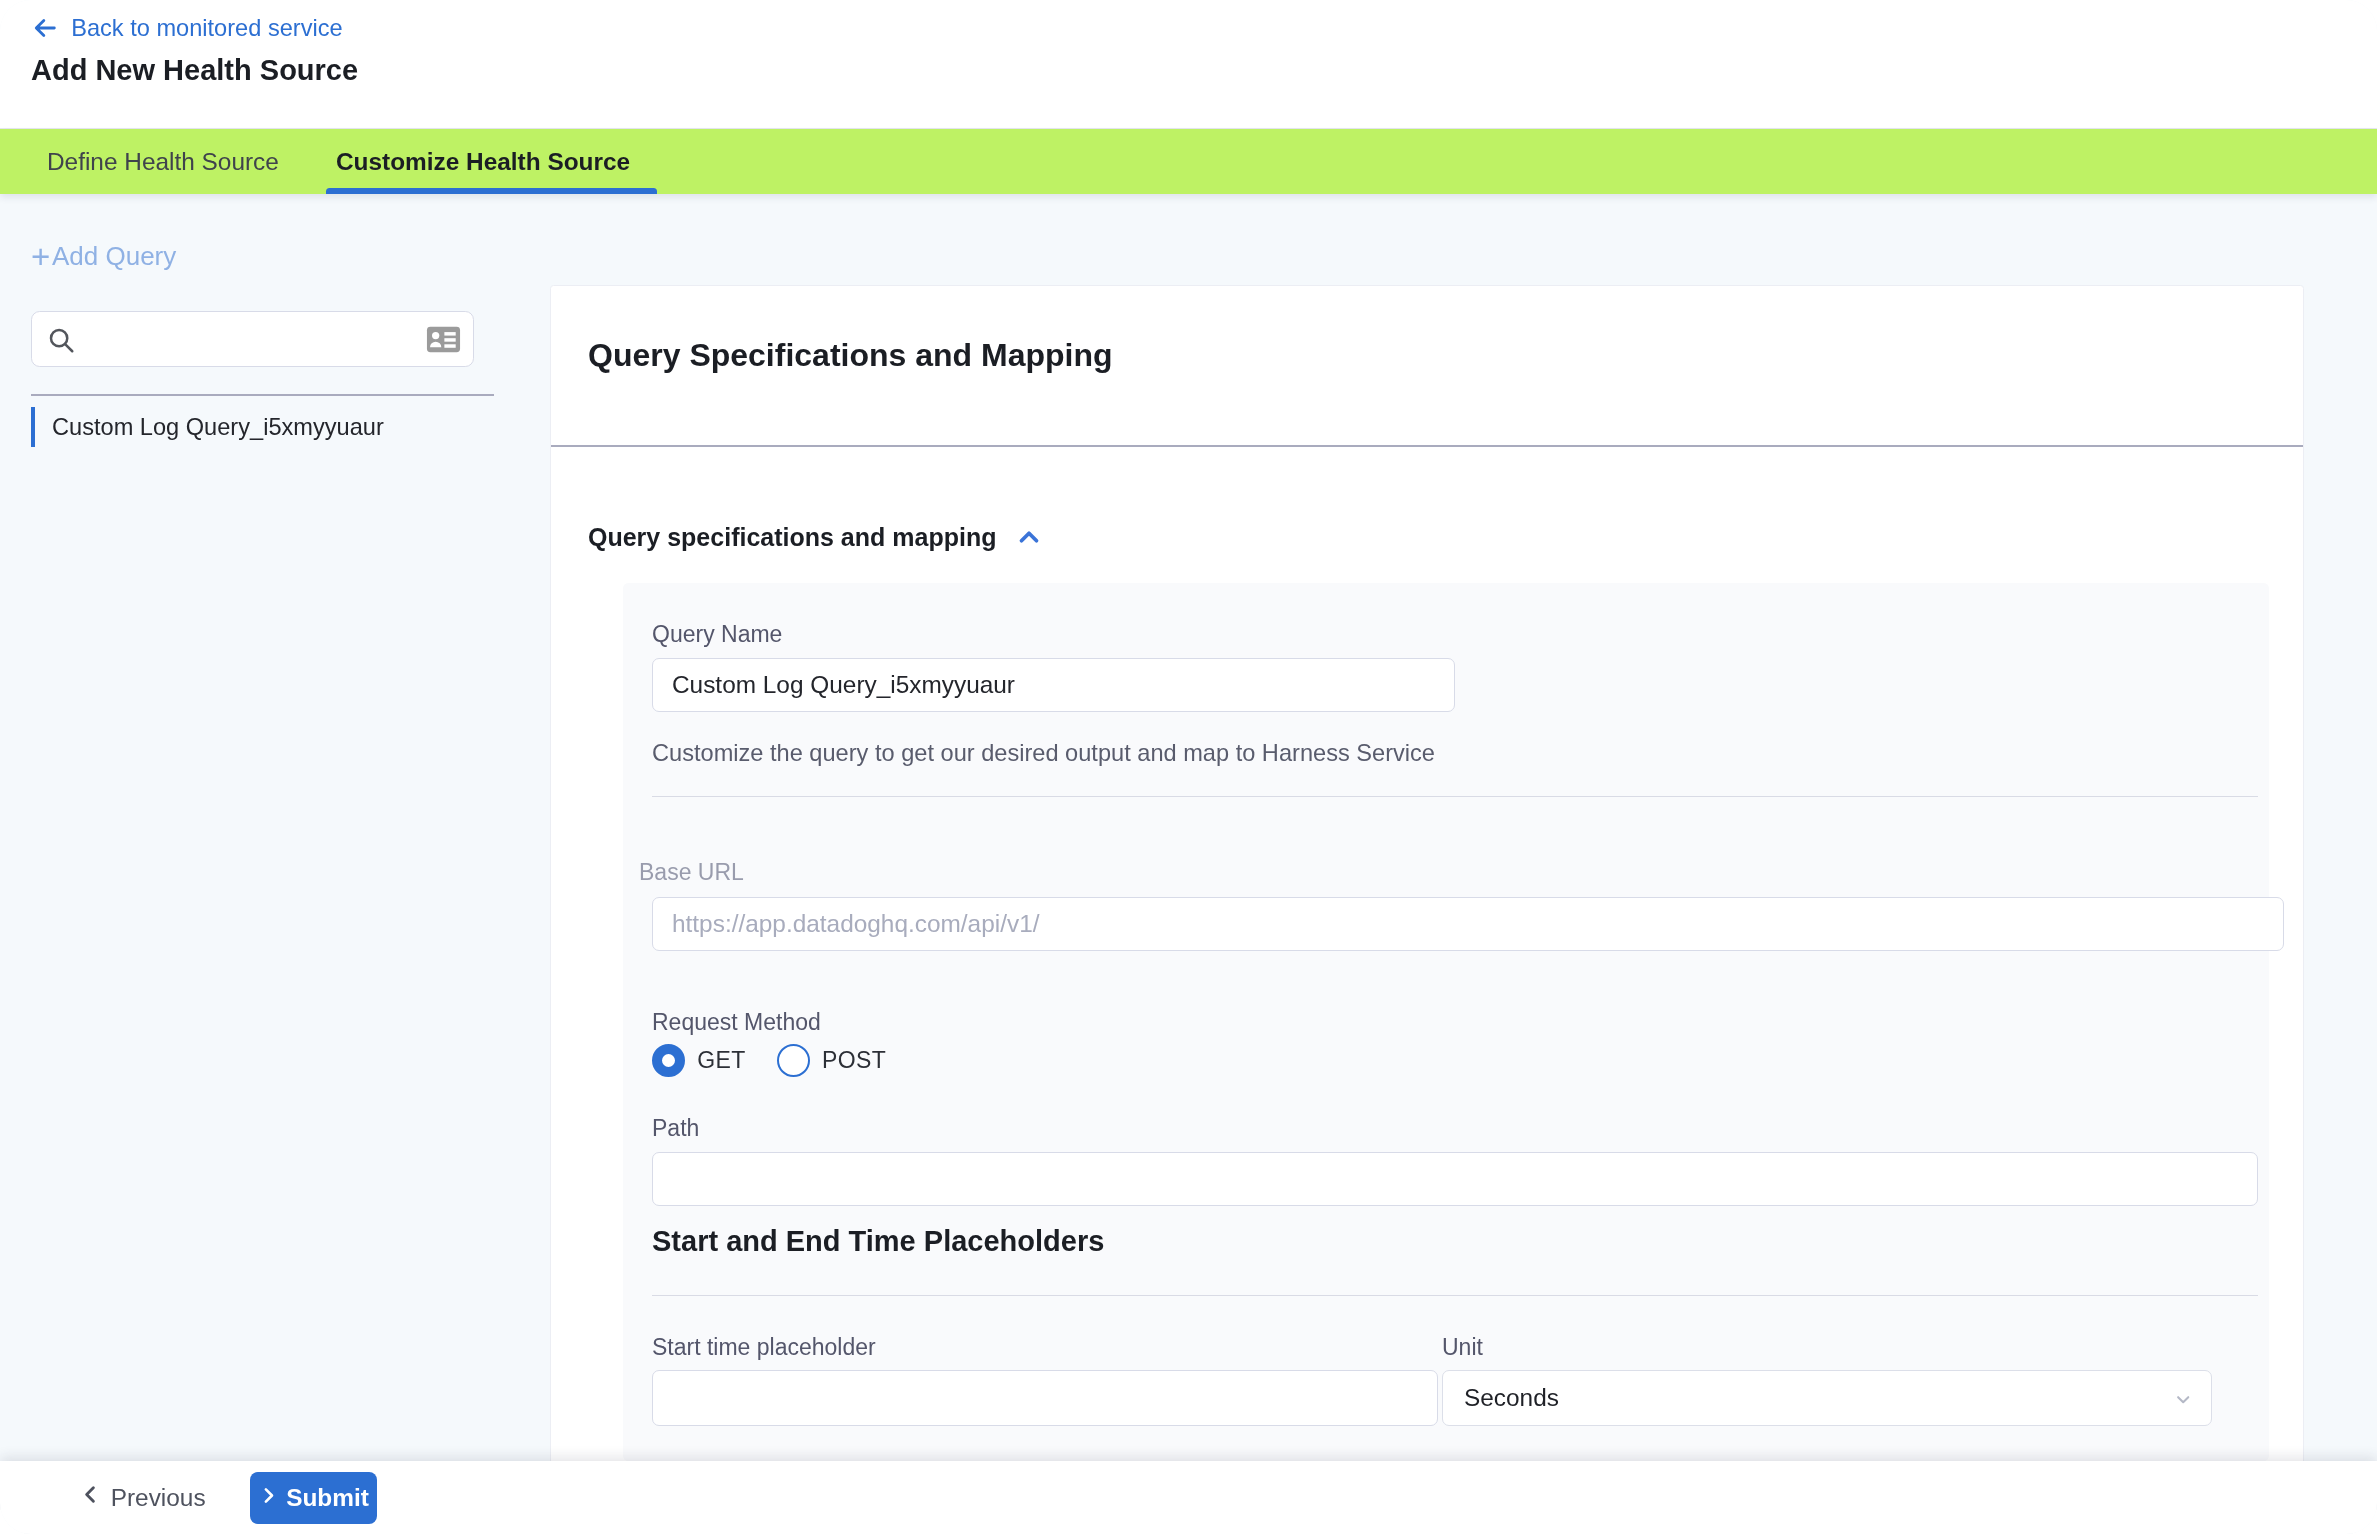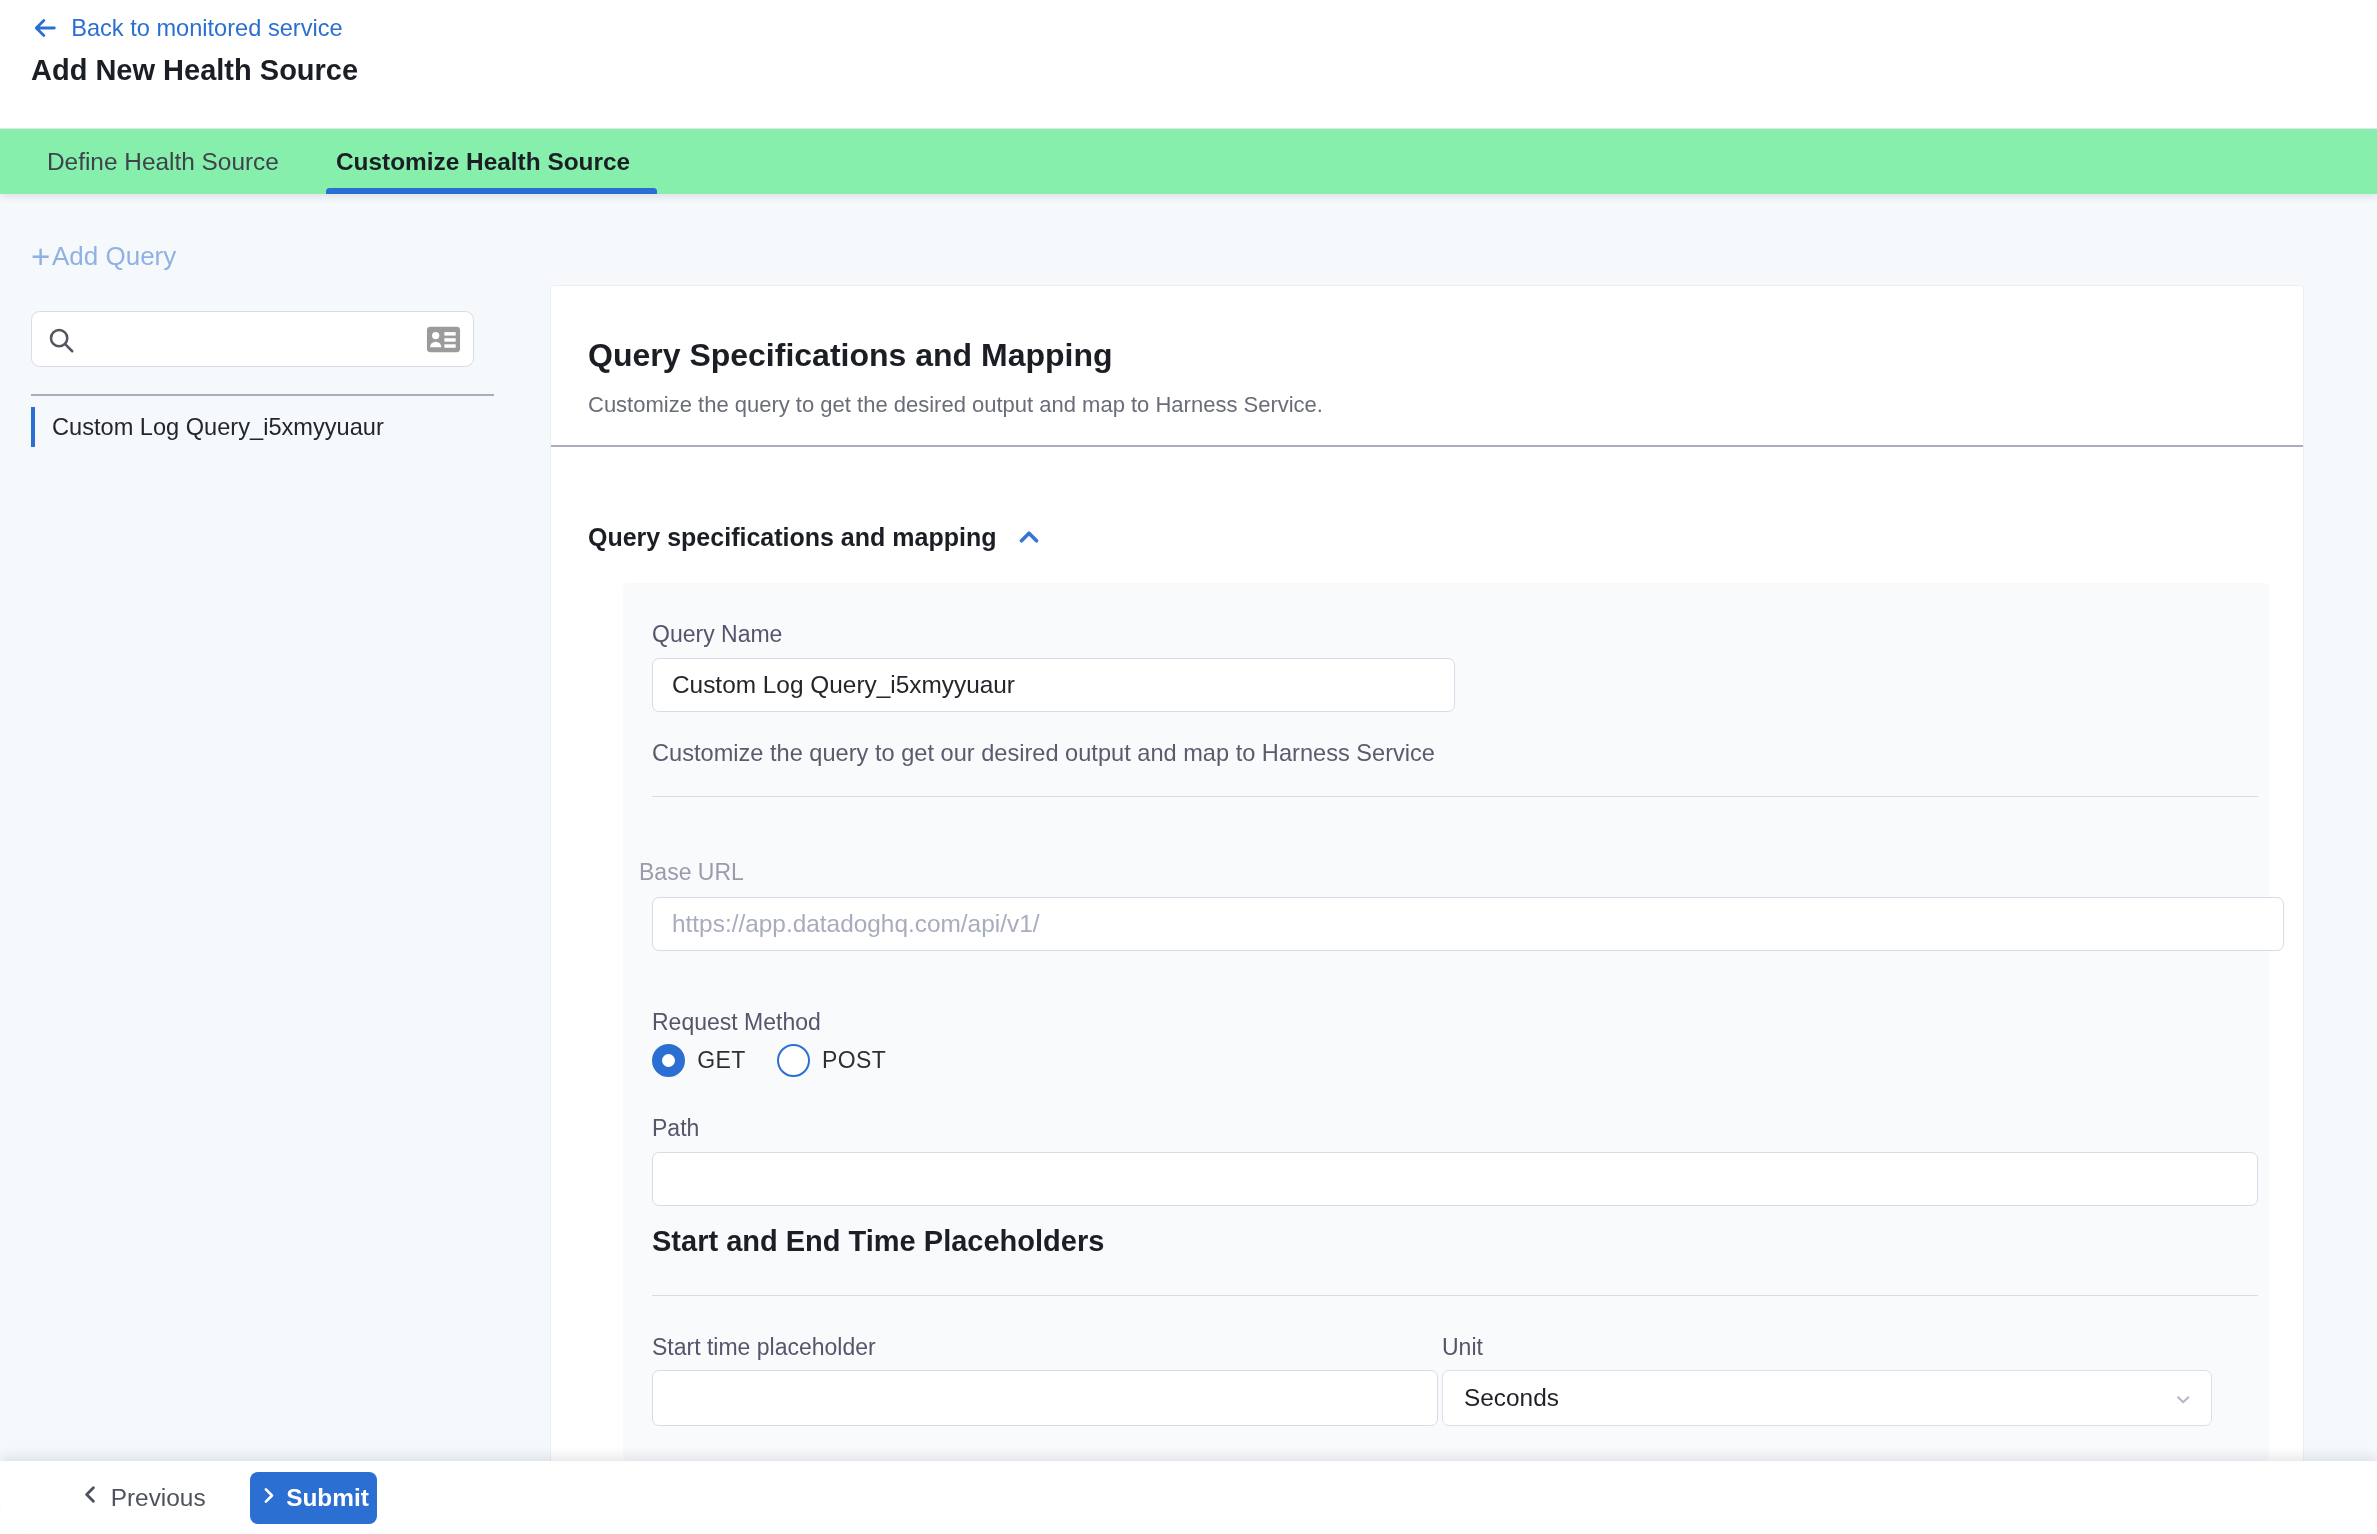--- a/index.html
+++ b/index.html
@@ -7,21 +7,21 @@
   body { font-family:"Liberation Sans", sans-serif; }
   #app{ position:relative; width:2377px; height:1534px; background:#f5f9fc; overflow:hidden;border-radius:31px; }
 
   
   .top-header{ position:absolute; left:0; top:0; width:100%; height:129px; background:#ffffff; border-bottom:0.9px solid #e4e6ee; }
   .back-link{ position:absolute; left:31px; top:14px; display:flex; align-items:center; gap:12.2px; color:#2c6fd2; font-size:23.6px; cursor:pointer; text-decoration:none; }
   .back-link svg{ display:block; }
   .page-title{ position:absolute; left:31px; top:54px; font-size:29px; font-weight:bold; color:#1b1e24; }
 
   
-  .tabbar{ position:absolute; left:0; top:129px; width:100%; height:65px; background:#86efac; box-shadow:0 3.5px 7px rgba(40,45,80,0.10); }
+  .tabbar{ position:absolute; left:0; top:129px; width:100%; height:65px; background:#bef264; box-shadow:0 3.5px 7px rgba(40,45,80,0.10); }
   .tab{ position:absolute; top:0; height:65px; line-height:65px; font-size:24.4px; color:#3f434c; cursor:pointer; }
   .tab-define{ left:47px; }
   .tab-customize{ left:336px; font-weight:bold; color:#1b1e24; }
   .tab-underline{ position:absolute; left:326px; bottom:0; width:331px; height:6.1px; background:#2c6fd2; border-radius:3.5px 3.5px 0 0; }
 
   
   .add-query{ position:absolute; left:31px; top:241px; display:flex; align-items:center; color:#8fb1e4; font-size:26px; cursor:pointer; }
   .add-query .plus{ font-size:33px; line-height:26px; margin-right:1.7px; font-weight:400; }
   .search-box{ position:absolute; left:31px; top:311px; width:443px; height:56px; background:#ffffff; border:0.9px solid #d8dbe8; border-radius:8.7px; }
   .search-box input{ position:absolute; left:58px; top:0; width:332px; height:54px; border:none; outline:none; font-size:24.4px; color:#24262c; background:transparent; font-family:inherit; }
@@ -116,21 +116,20 @@
 
   <div class="sidebar-divider"></div>
 
   <div class="query-item">
     <span class="sel-bar"></span>
     <span class="item-label">Custom Log Query_i5xmyyuaur</span>
   </div>
 
   <div class="panel">
     <div class="panel-title">Query Specifications and Mapping</div>
-    <div class="panel-subtitle">Customize the query to get the desired output and map to Harness Service.</div>
     <div class="panel-divider"></div>
 
     <div class="section-row">
       <span class="section-title">Query specifications and mapping</span>
       <span class="section-chevron">
         <svg width="30" height="30" viewBox="0 0 24 24" fill="none">
           <path d="M6 15 12 9l6 6" stroke="#3b74d8" stroke-width="3" stroke-linecap="round" stroke-linejoin="round"></path>
         </svg>
       </span>
     </div>

